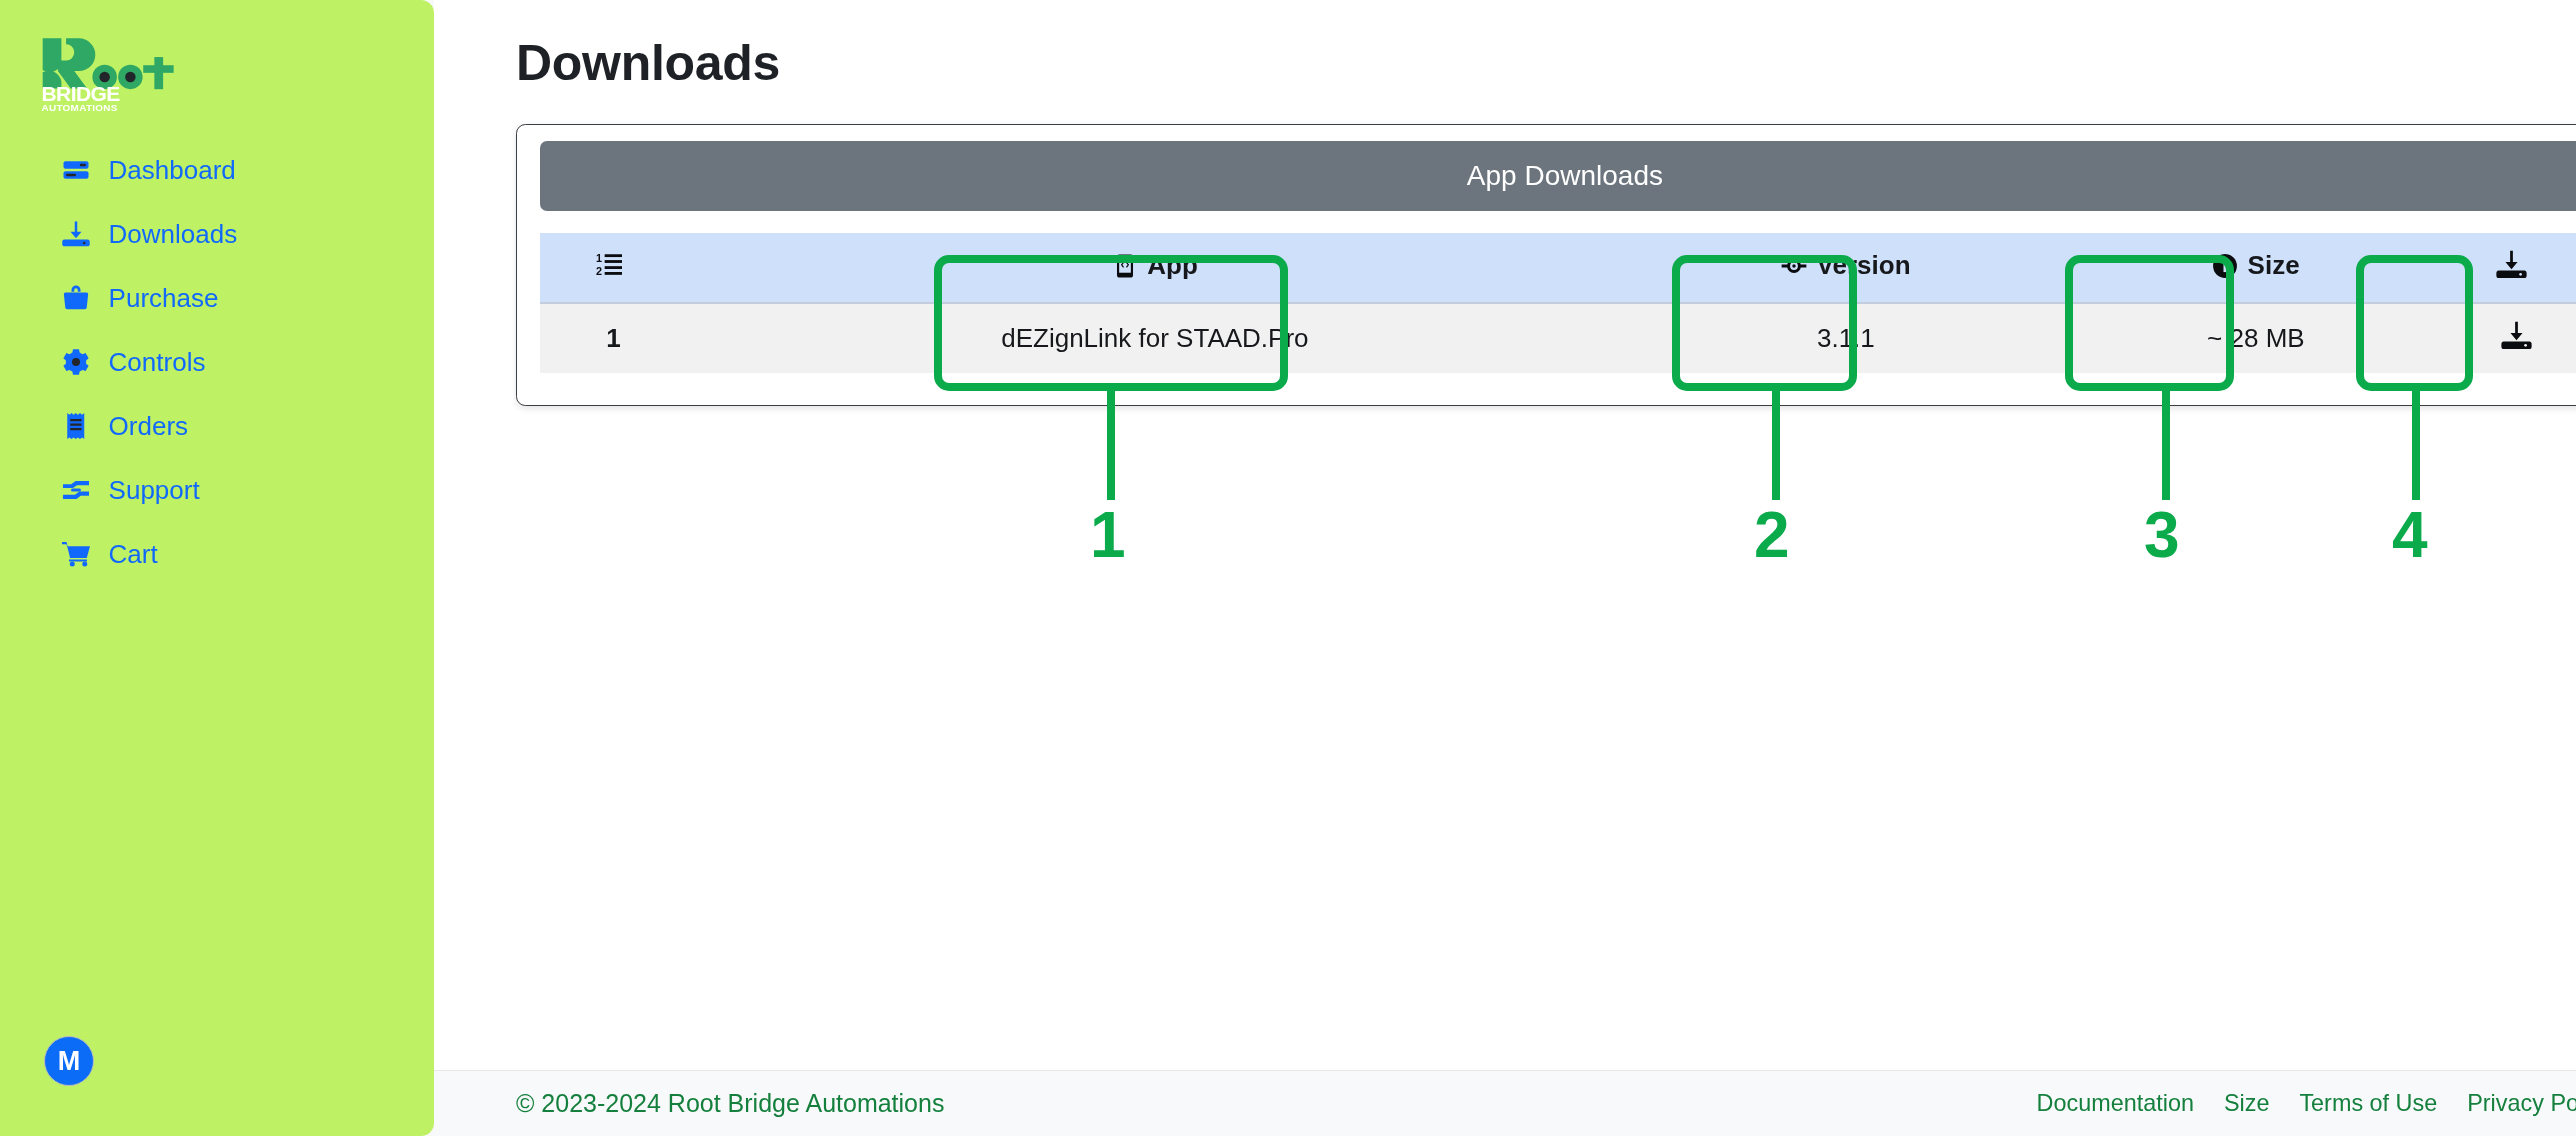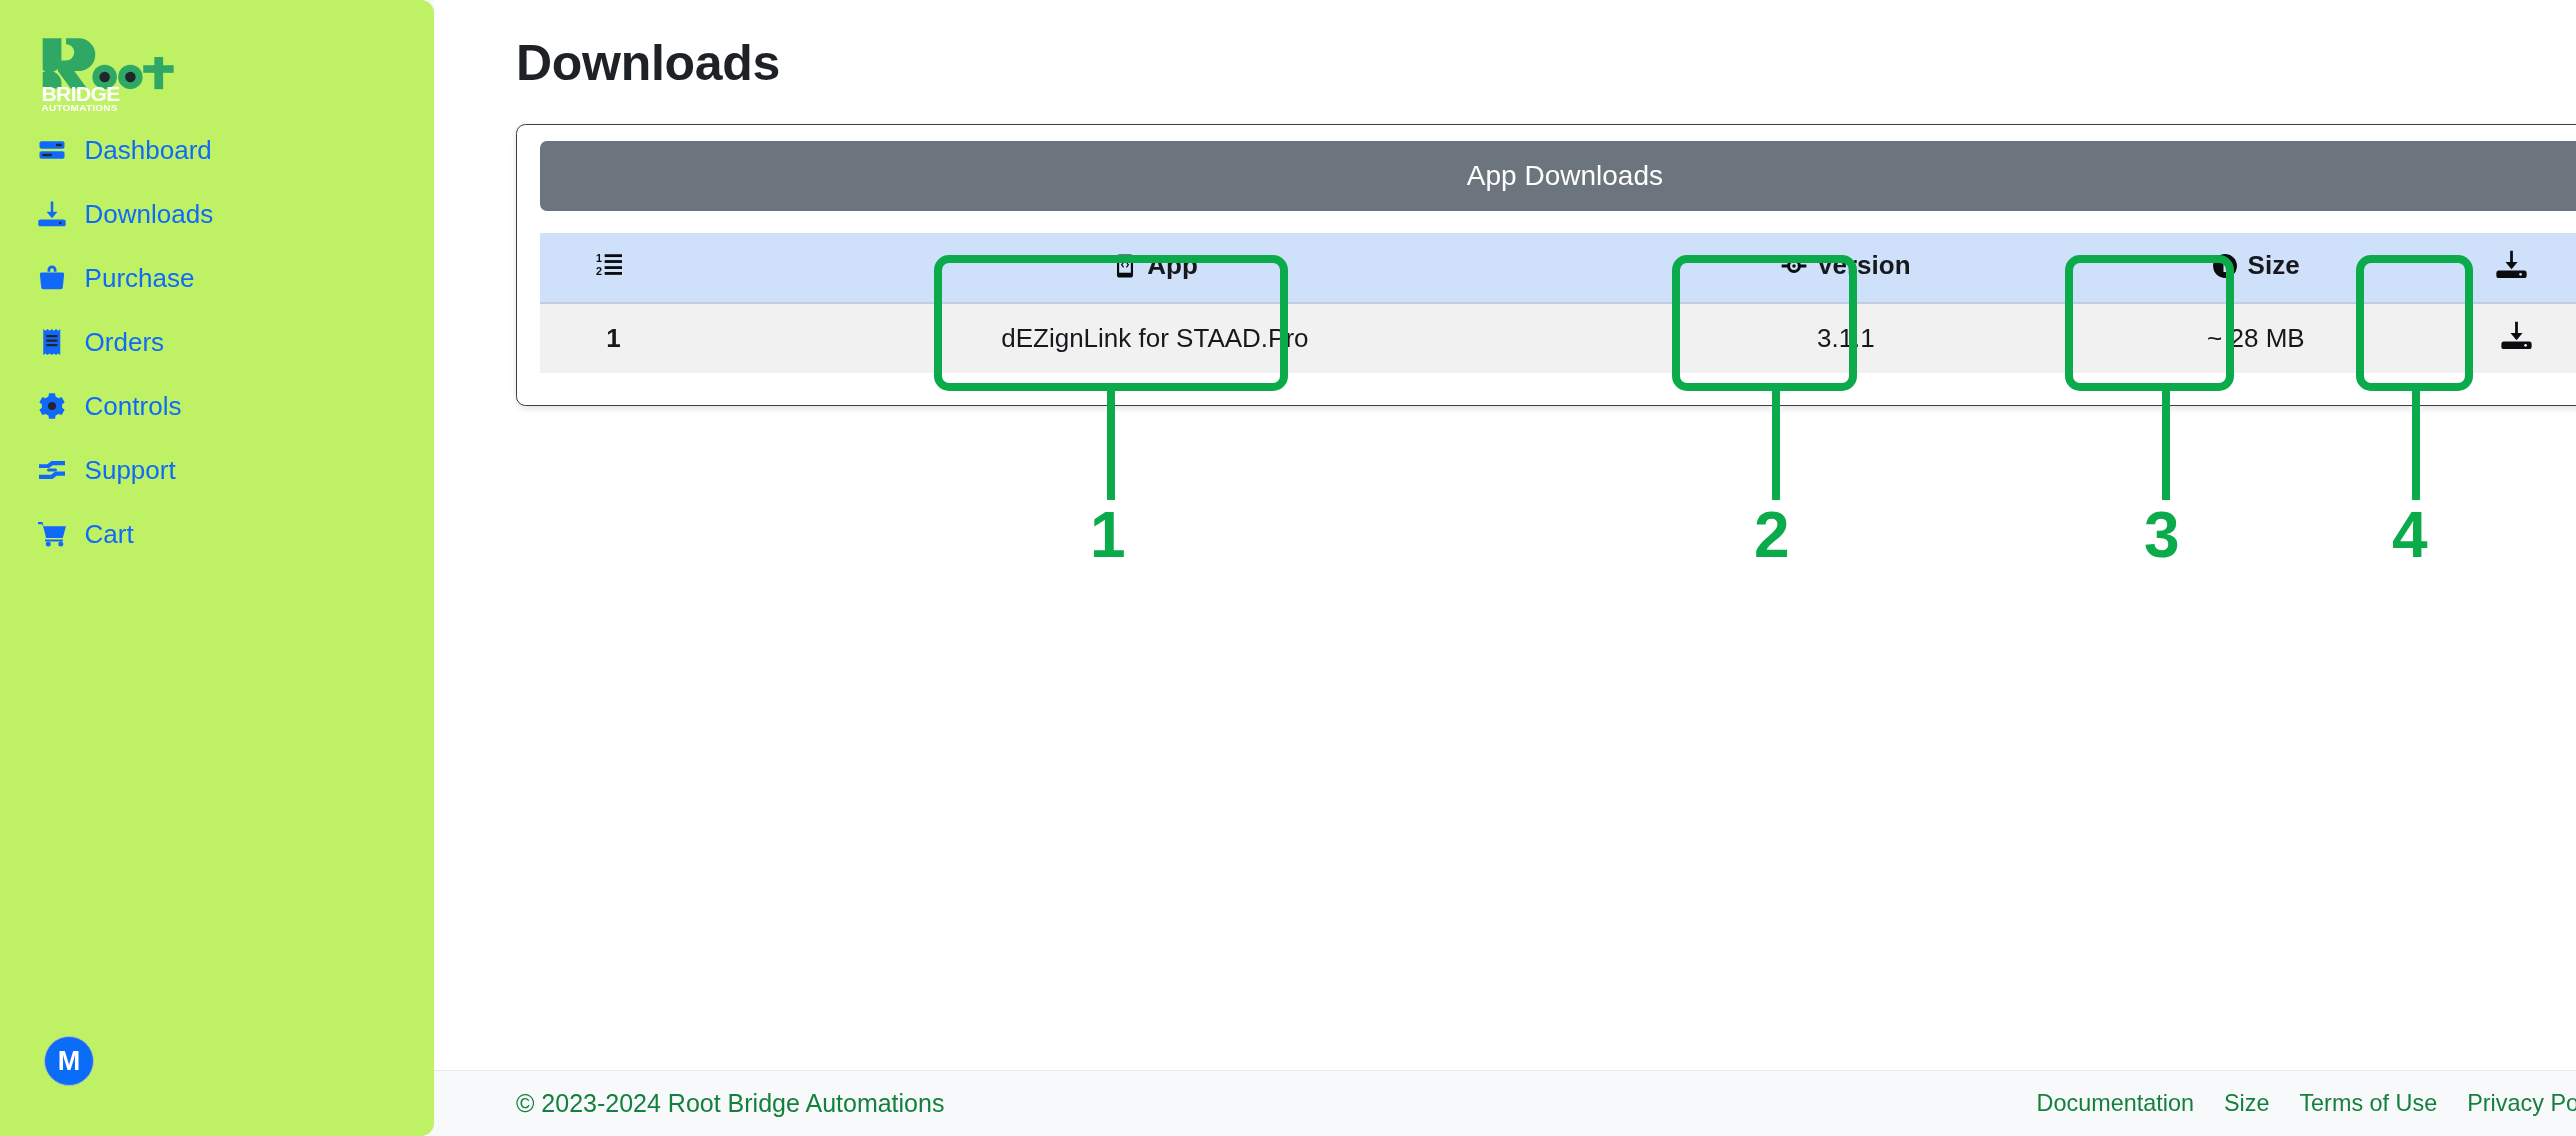--- a/index.html
+++ b/index.html
@@ -33,23 +33,24 @@
     flex-direction: column;
   }
 
   .logo-wrap {
     margin: 36px 0 0 40px;
     width: 141px;
     height: 76px;
   }
 
   .nav {
-    margin-top: 19px;
+    margin-top: 39px;
     display: flex;
     flex-direction: column;
+    padding-left: 24px;
   }
 
   .nav-item {
     display: flex;
     align-items: center;
     gap: 17.6px;
     height: 37px;
     padding-left: 37px;
     margin-bottom: 27px;
     text-decoration: none;
@@ -280,37 +281,37 @@
               <path d="M8.4 7V5.6a3.6 3.6 0 0 1 7.2 0V7h-2.2V5.6a1.4 1.4 0 0 0-2.8 0V7z"></path>
               <path d="M3.6 7.6h16.8c.8 0 1.4.7 1.3 1.5l-1.1 10.4c-.1.8-.8 1.4-1.6 1.4H5c-.8 0-1.5-.6-1.6-1.4L2.3 9.1c-.1-.8.5-1.5 1.3-1.5z"></path>
             </svg>
         </span>
         <span class="nav-label">Purchase</span>
       </a>
 
       <a class="nav-item">
         <span class="nav-icon">
           <svg viewBox="0 0 24 24">
+              <path d="M9.6 1.8h4.8l.5 2.6 2.3 1.3 2.5-.9 2.4 4.2-2 1.7v2.6l2 1.7-2.4 4.2-2.5-.9-2.3 1.3-.5 2.6H9.6l-.5-2.6-2.3-1.3-2.5.9L1.9 15l2-1.7v-2.6l-2-1.7 2.4-4.2 2.5.9 2.3-1.3z"></path>
+              <circle cx="12" cy="12" r="3.2" fill="#22262b"></circle>
+            </svg>
+        </span>
+        <span class="nav-label">Controls</span>
+      </a>
+
+      <a class="nav-item">
+        <span class="nav-icon">
+          <svg viewBox="0 0 24 24">
               <path d="M5 1.6l1.7 1.3L8.4 1.6l1.7 1.3L11.8 1.6l1.7 1.3L15.2 1.6l1.7 1.3L18.6 1.6v20.8l-1.7-1.3-1.7 1.3-1.7-1.3-1.7 1.3-1.7-1.3-1.7 1.3L6.7 21.1 5 22.4z"></path>
               <rect x="7.4" y="6.4" width="9" height="1.8" fill="#22262b"></rect>
               <rect x="7.4" y="10" width="9" height="1.8" fill="#22262b"></rect>
               <rect x="7.4" y="13.6" width="9" height="1.8" fill="#22262b"></rect>
             </svg>
         </span>
         <span class="nav-label">Orders</span>
-      </a>
-
-      <a class="nav-item">
-        <span class="nav-icon">
-          <svg viewBox="0 0 24 24">
-              <path d="M9.6 1.8h4.8l.5 2.6 2.3 1.3 2.5-.9 2.4 4.2-2 1.7v2.6l2 1.7-2.4 4.2-2.5-.9-2.3 1.3-.5 2.6H9.6l-.5-2.6-2.3-1.3-2.5.9L1.9 15l2-1.7v-2.6l-2-1.7 2.4-4.2 2.5.9 2.3-1.3z"></path>
-              <circle cx="12" cy="12" r="3.2" fill="#22262b"></circle>
-            </svg>
-        </span>
-        <span class="nav-label">Controls</span>
       </a>
 
       <a class="nav-item">
         <span class="nav-icon">
           <svg viewBox="0 0 24 24">
               <path d="M1.6 7.4h6.6l3.4-2.6h10.8v3.4H12.8L9.5 10.4H1.6z"></path>
               <path d="M22.4 16.6h-6.6l-3.4 2.6H1.6v-3.4h9.6l3.3-2.6h7.9z"></path>
               <rect x="8" y="10.8" width="8" height="2.4" rx="1.2"></rect>
             </svg>
         </span>

